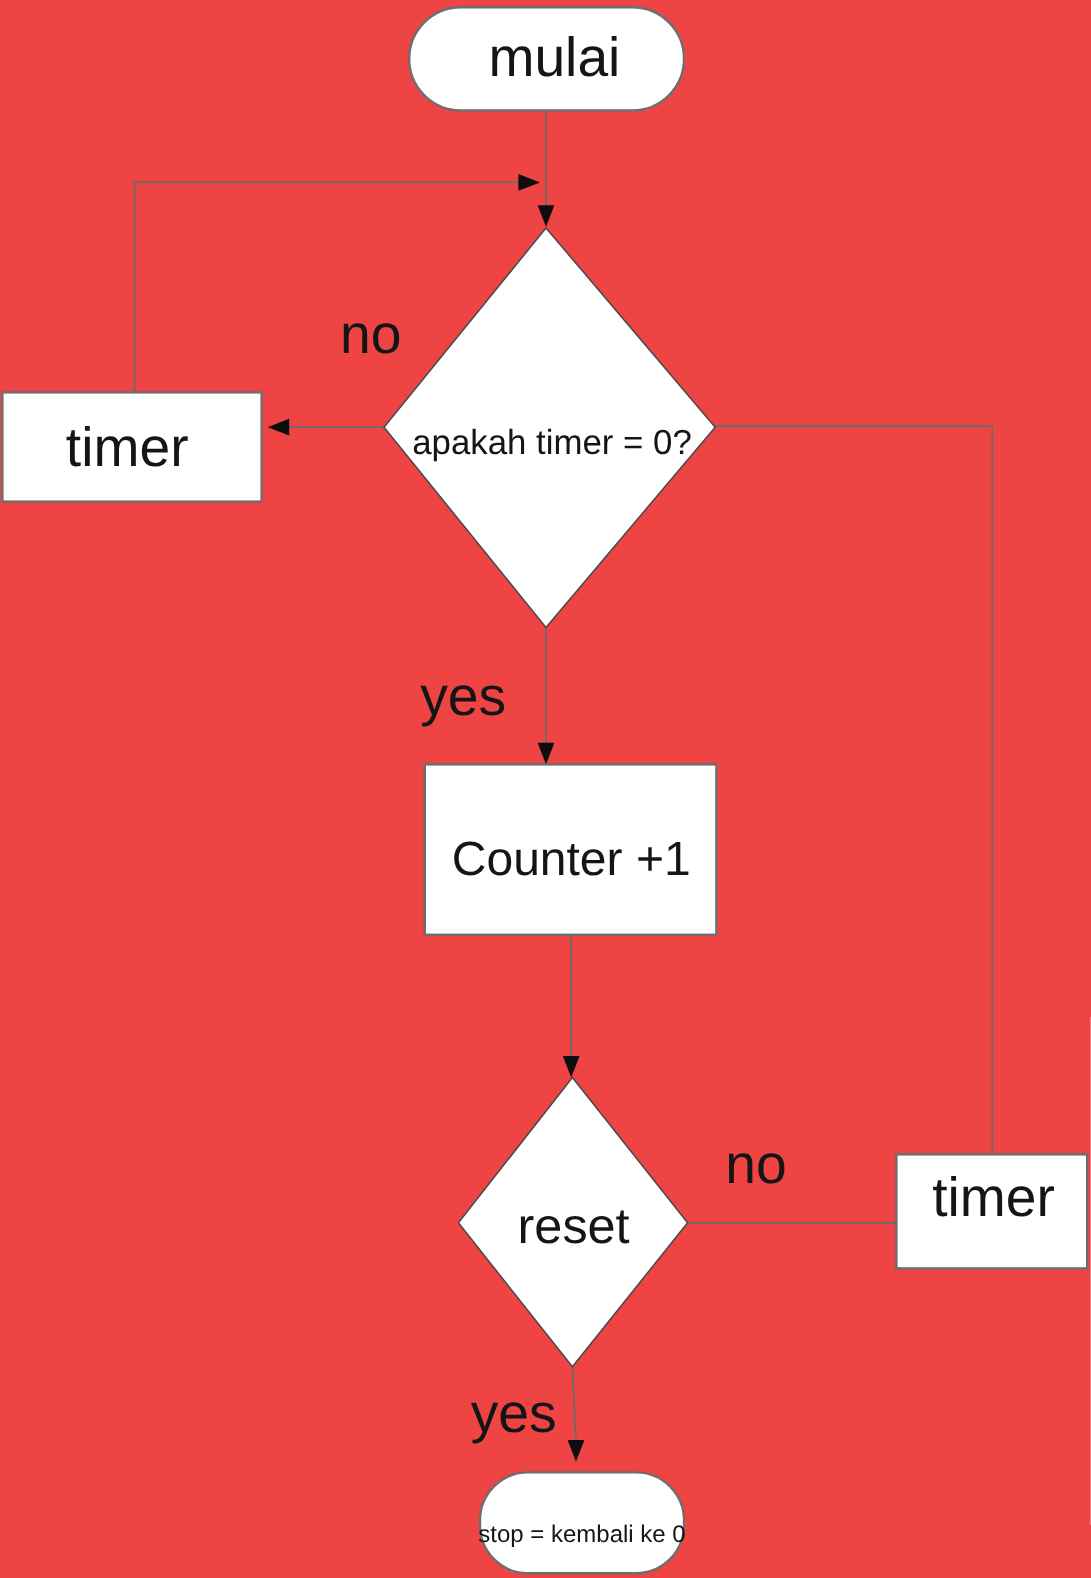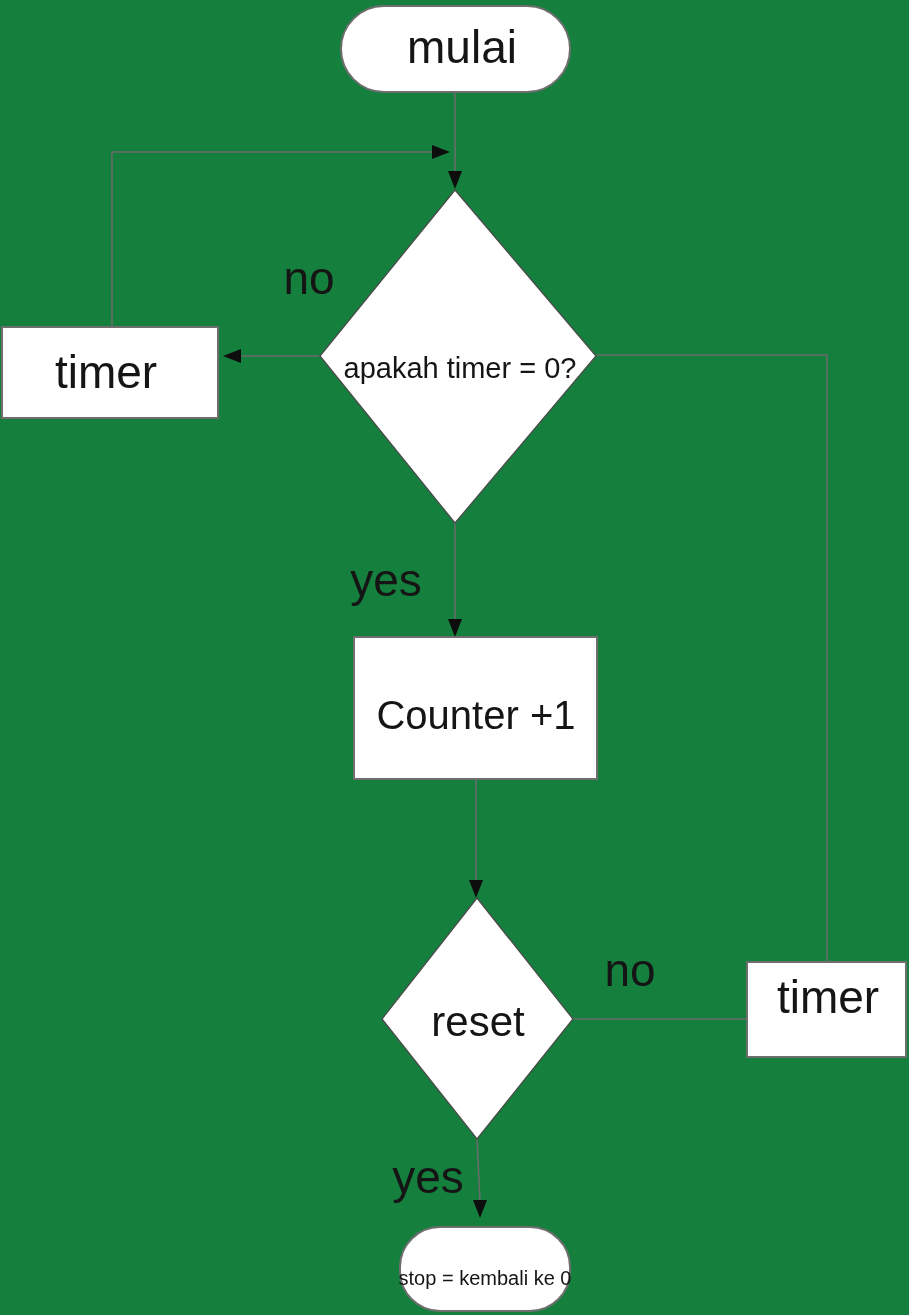--- a/index.html
+++ b/index.html
@@ -4,21 +4,21 @@
 <style>
   html, body {
     margin: 0;
     padding: 0;
     background: #ffffff;
   }
   .canvas {
     position: relative;
     width: 909px;
     height: 1315px;
-    background: #15803d;
+    background: #ef4444;
     font-family: "Liberation Sans", sans-serif;
   }
   svg { display: block; }
 
   .shape {
     fill: #ffffff;
     stroke: #6e6e6e;
     stroke-width: 2;
   }
   .diamond {

